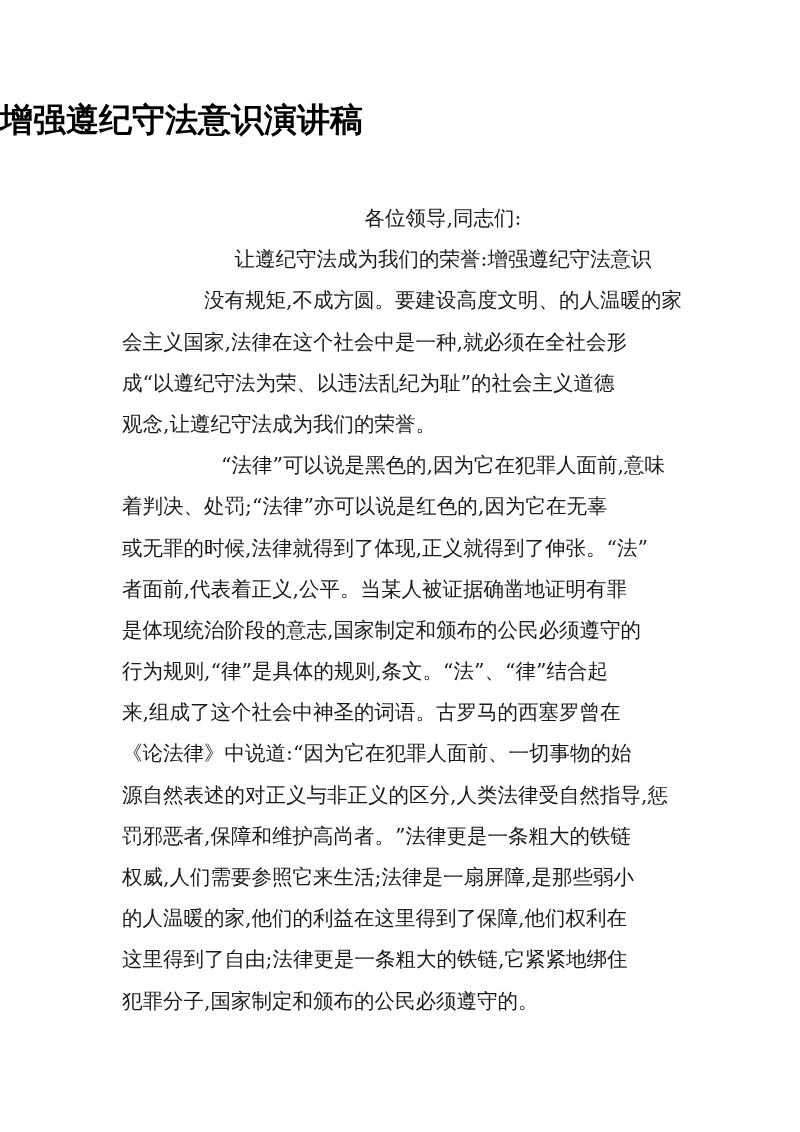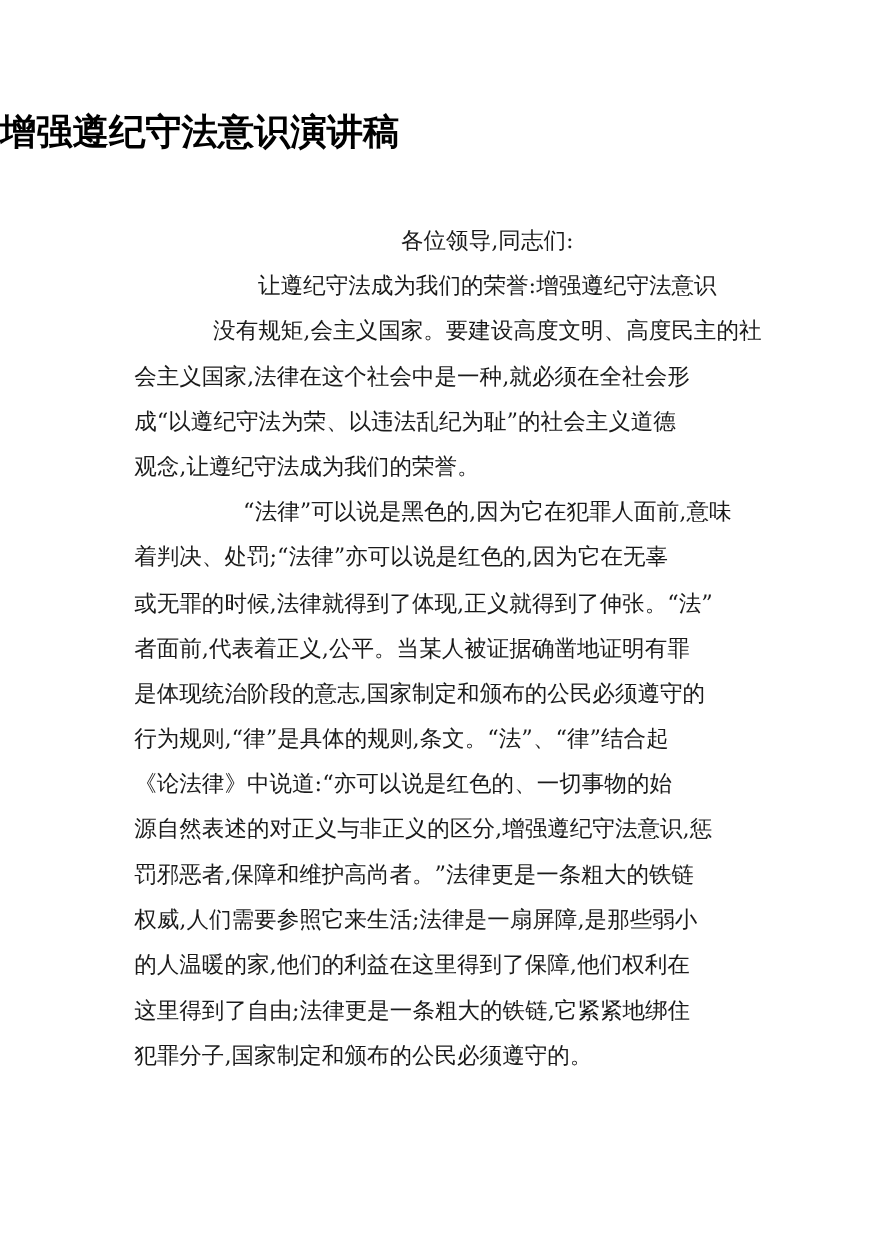--- a/index.html
+++ b/index.html
@@ -54,31 +54,32 @@
   </style>
 </head>
 <body>
 
 <div class="page">
   <h1 class="title" style="margin:0;">增强遵纪守法意识演讲稿</h1>
 
   <div class="body">
     <span class="line indent">各位领导,同志们:</span>
     <span class="line indent">让遵纪守法成为我们的荣誉:增强遵纪守法意识</span>
-    <span class="line indent">没有规矩,会主义国家。要建设高度文明、高度民主的社</span>
+    <span class="line indent">没有规矩,不成方圆。要建设高度文明、的人温暖的家</span>
     <span class="line">会主义国家,法律在这个社会中是一种,就必须在全社会形</span>
     <span class="line">成“以遵纪守法为荣、以违法乱纪为耻”的社会主义道德</span>
     <span class="line">观念,让遵纪守法成为我们的荣誉。</span>
     <span class="line indent">“法律”可以说是黑色的,因为它在犯罪人面前,意味</span>
     <span class="line">着判决、处罚;“法律”亦可以说是红色的,因为它在无辜</span>
     <span class="line">或无罪的时候,法律就得到了体现,正义就得到了伸张。“法”</span>
     <span class="line">者面前,代表着正义,公平。当某人被证据确凿地证明有罪</span>
     <span class="line">是体现统治阶段的意志,国家制定和颁布的公民必须遵守的</span>
     <span class="line">行为规则,“律”是具体的规则,条文。“法”、“律”结合起</span>
-    <span class="line">《论法律》中说道:“亦可以说是红色的、一切事物的始</span>
-    <span class="line">源自然表述的对正义与非正义的区分,增强遵纪守法意识,惩</span>
+    <span class="line">来,组成了这个社会中神圣的词语。古罗马的西塞罗曾在</span>
+    <span class="line">《论法律》中说道:“因为它在犯罪人面前、一切事物的始</span>
+    <span class="line">源自然表述的对正义与非正义的区分,人类法律受自然指导,惩</span>
     <span class="line">罚邪恶者,保障和维护高尚者。”法律更是一条粗大的铁链</span>
     <span class="line">权威,人们需要参照它来生活;法律是一扇屏障,是那些弱小</span>
     <span class="line">的人温暖的家,他们的利益在这里得到了保障,他们权利在</span>
     <span class="line">这里得到了自由;法律更是一条粗大的铁链,它紧紧地绑住</span>
     <span class="line">犯罪分子,国家制定和颁布的公民必须遵守的。</span>
   </div>
 </div>
 
 </body></html>

